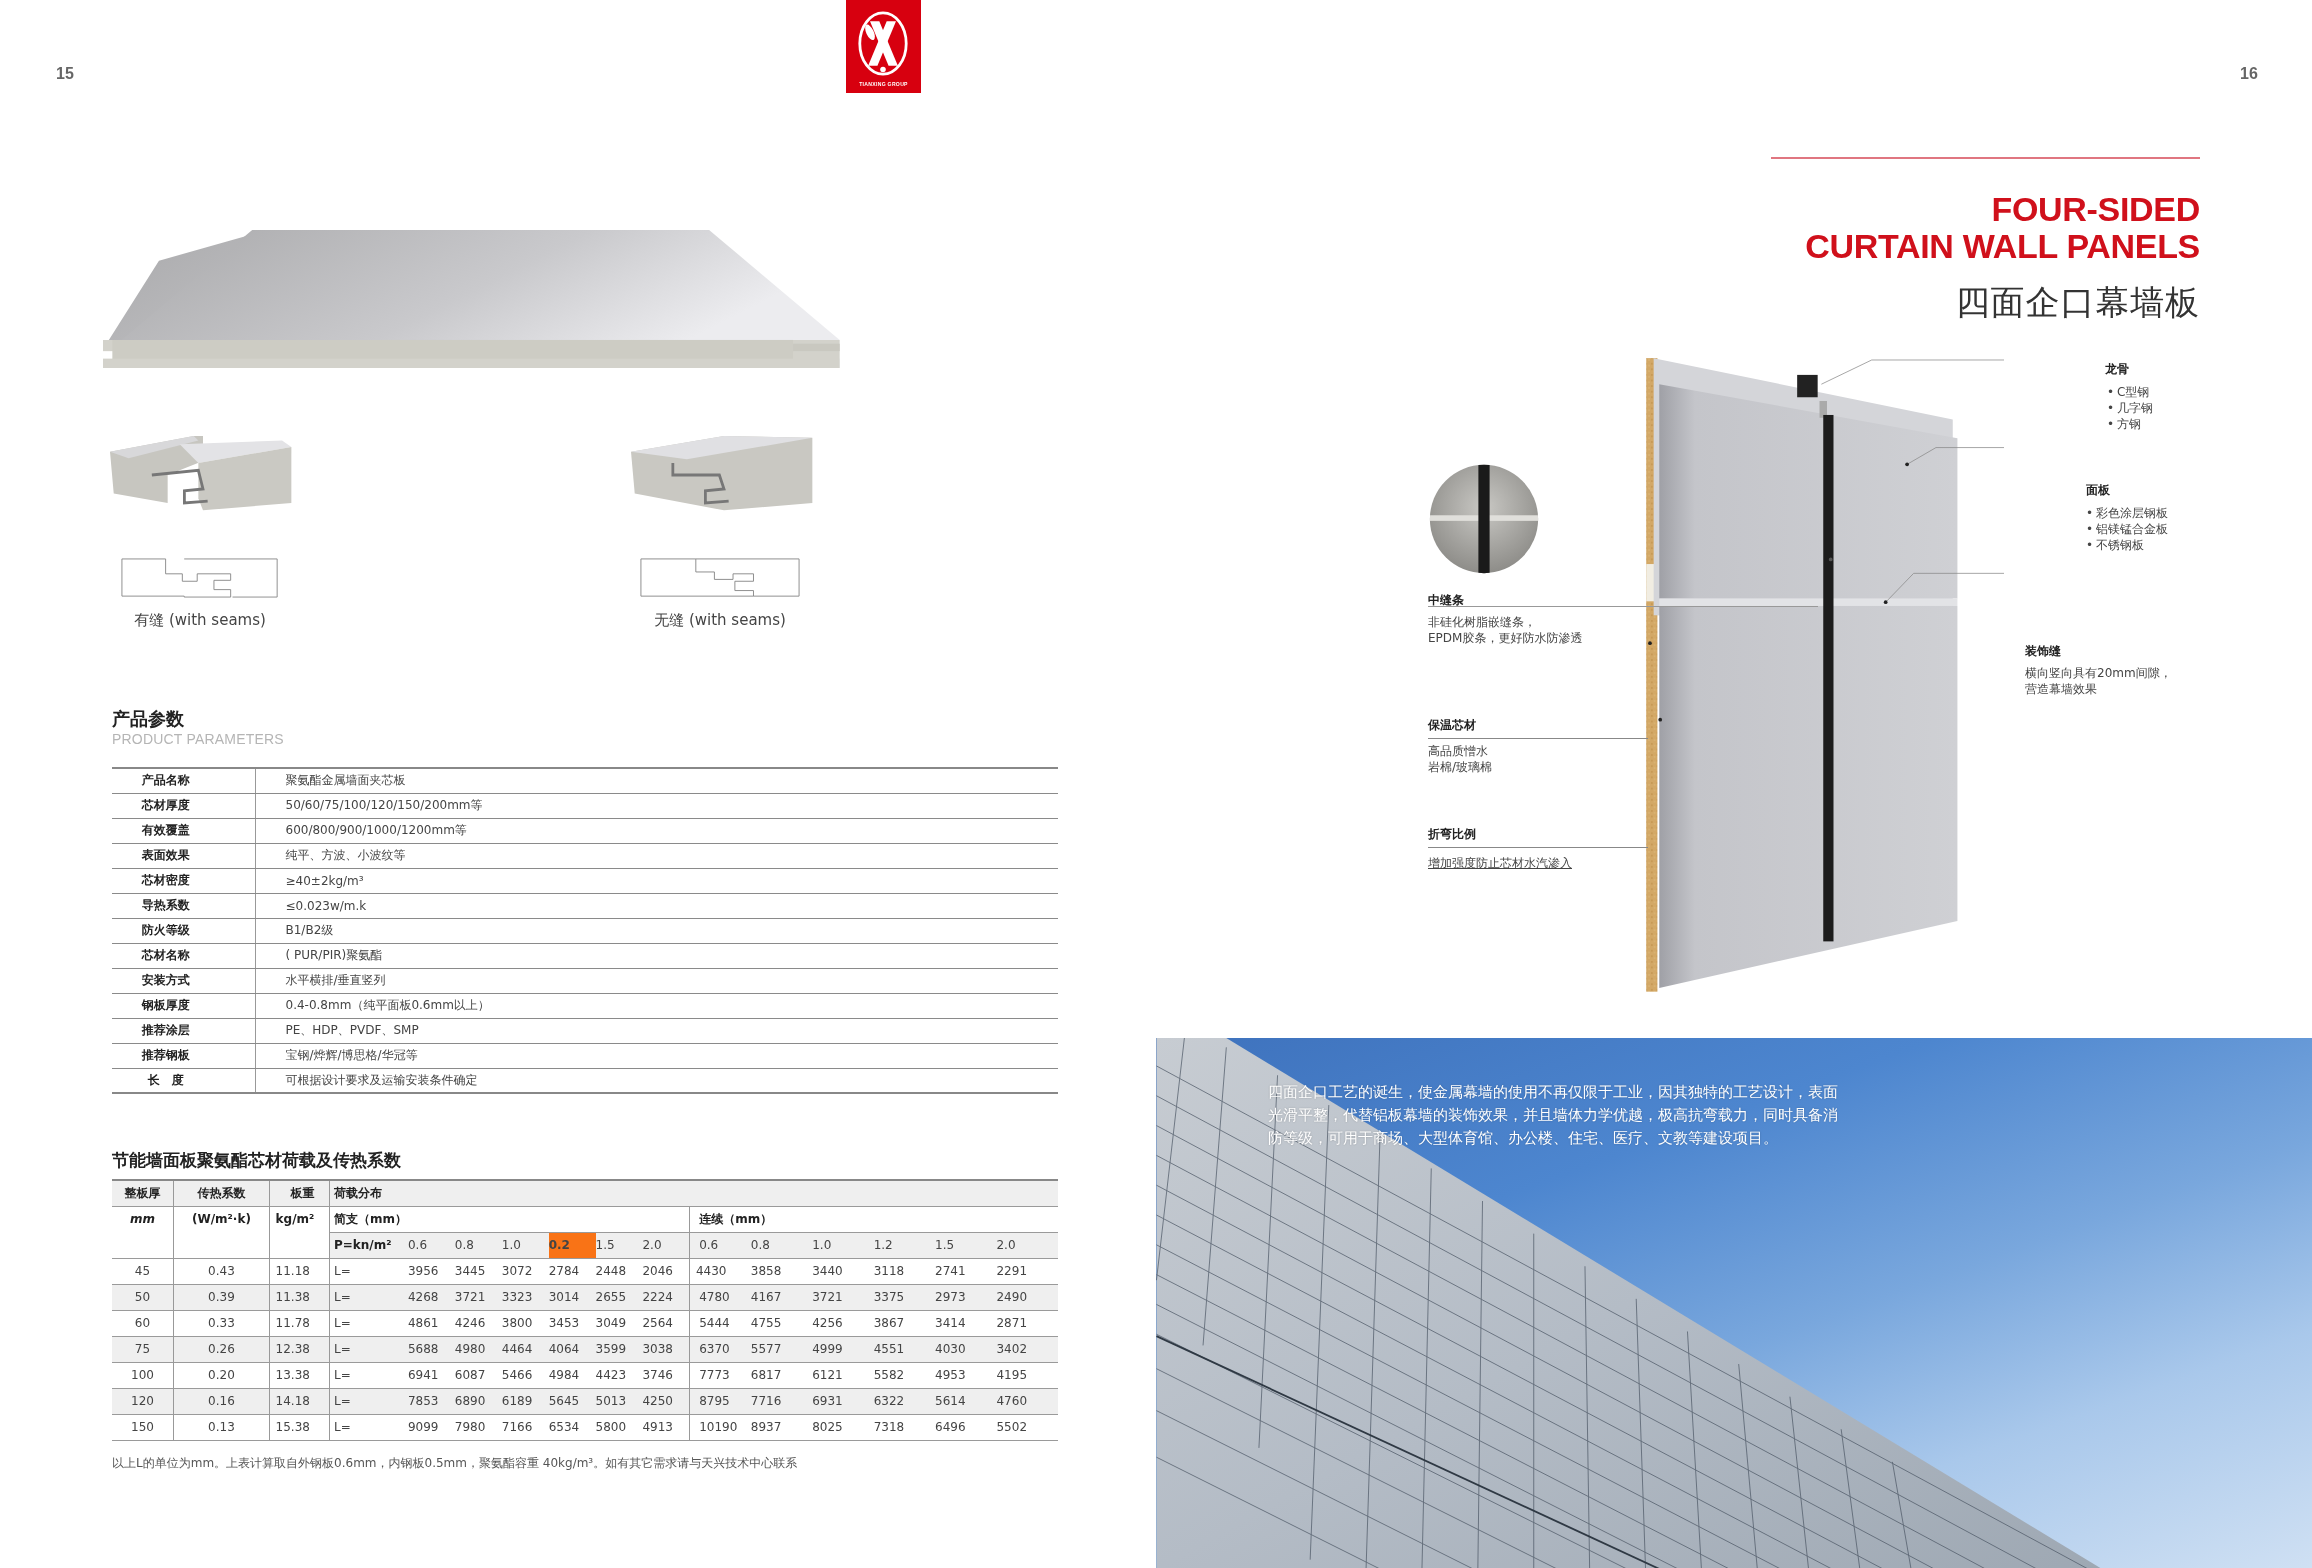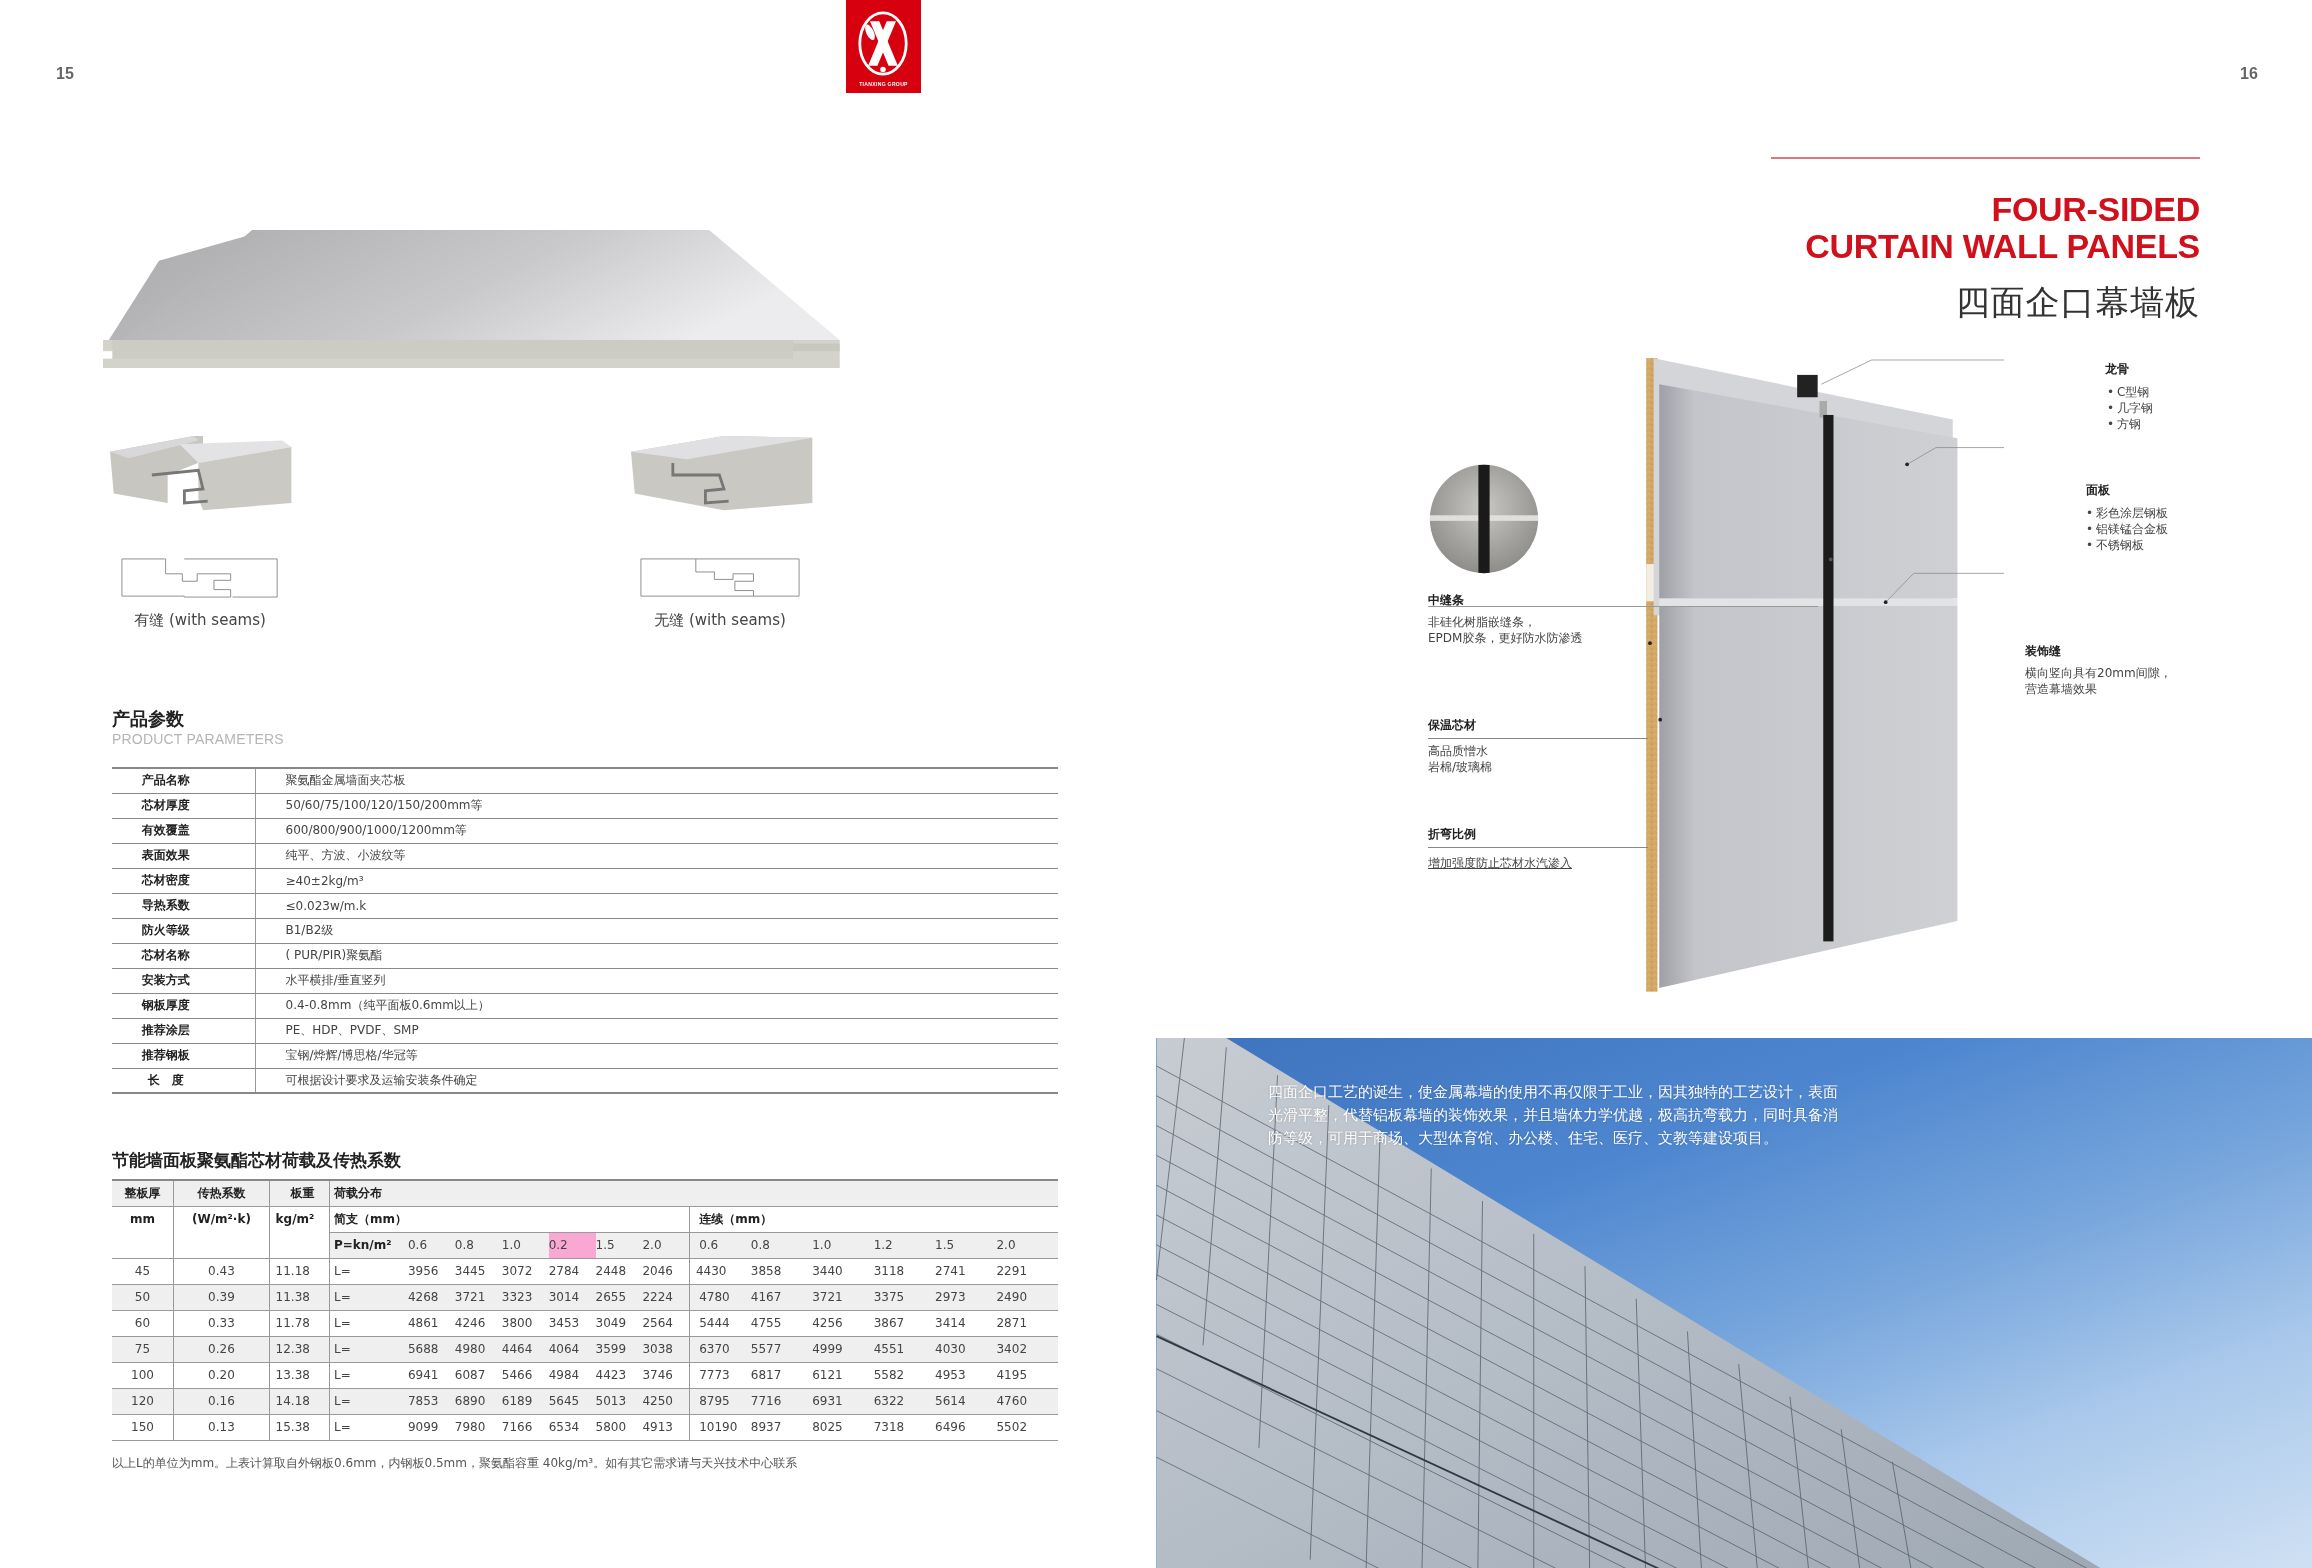--- a/index.html
+++ b/index.html
@@ -178,35 +178,35 @@
 
 <table class="abs ltable">
   <tbody id="ltbody">
     <tr class="h">
       <td class="c1" style="background:#efefef;">整板厚</td>
       <td class="c2" style="background:#efefef;">传热系数</td>
       <td class="c3" style="background:#efefef;text-align:center;">板重</td>
       <td colspan="13" style="background:#efefef; padding-left:3.7px;">荷载分布</td>
     </tr>
     <tr class="h">
-      <td class="c1" style="border-bottom:none;">mm</td>
+      <td class="c1" style="border-bottom:none;font-style:italic;">mm</td>
       <td class="c2" style="border-bottom:none;">(W/m²·k)</td>
       <td class="c3" style="border-bottom:none;">kg/m²</td>
       <td colspan="7" class="sep" style="padding-left:3.7px;">简支（mm）</td>
       <td colspan="6" style="padding-left:9.3px;">连续（mm）</td>
     </tr>
     <tr>
       <td class="c1"></td>
         <td class="c2"></td>
         <td class="c3"></td>
       <td class="pl" style="background:#efefef; font-weight:bold; color:#222;">P=kn/m²</td>
       <td class="n" style="background:#efefef;">0.6</td>
       <td class="n" style="background:#efefef;">0.8</td>
       <td class="n" style="background:#efefef;">1.0</td>
-      <td class="n" style="background:#f9a8d4;">0.2</td>
+      <td class="n" style="background:#f97316;font-weight:bold;">0.2</td>
       <td class="n" style="background:#efefef;">1.5</td>
       <td class="n sep" style="background:#efefef;">2.0</td>
       <td class="n2" style="background:#efefef; padding-left:9.3px;">0.6</td>
       <td class="n2" style="background:#efefef;">0.8</td>
       <td class="n2" style="background:#efefef;">1.0</td>
       <td class="n2" style="background:#efefef;">1.2</td>
       <td class="n2" style="background:#efefef;">1.5</td>
       <td class="n2" style="background:#efefef;">2.0</td>
     </tr>
   <tr>

